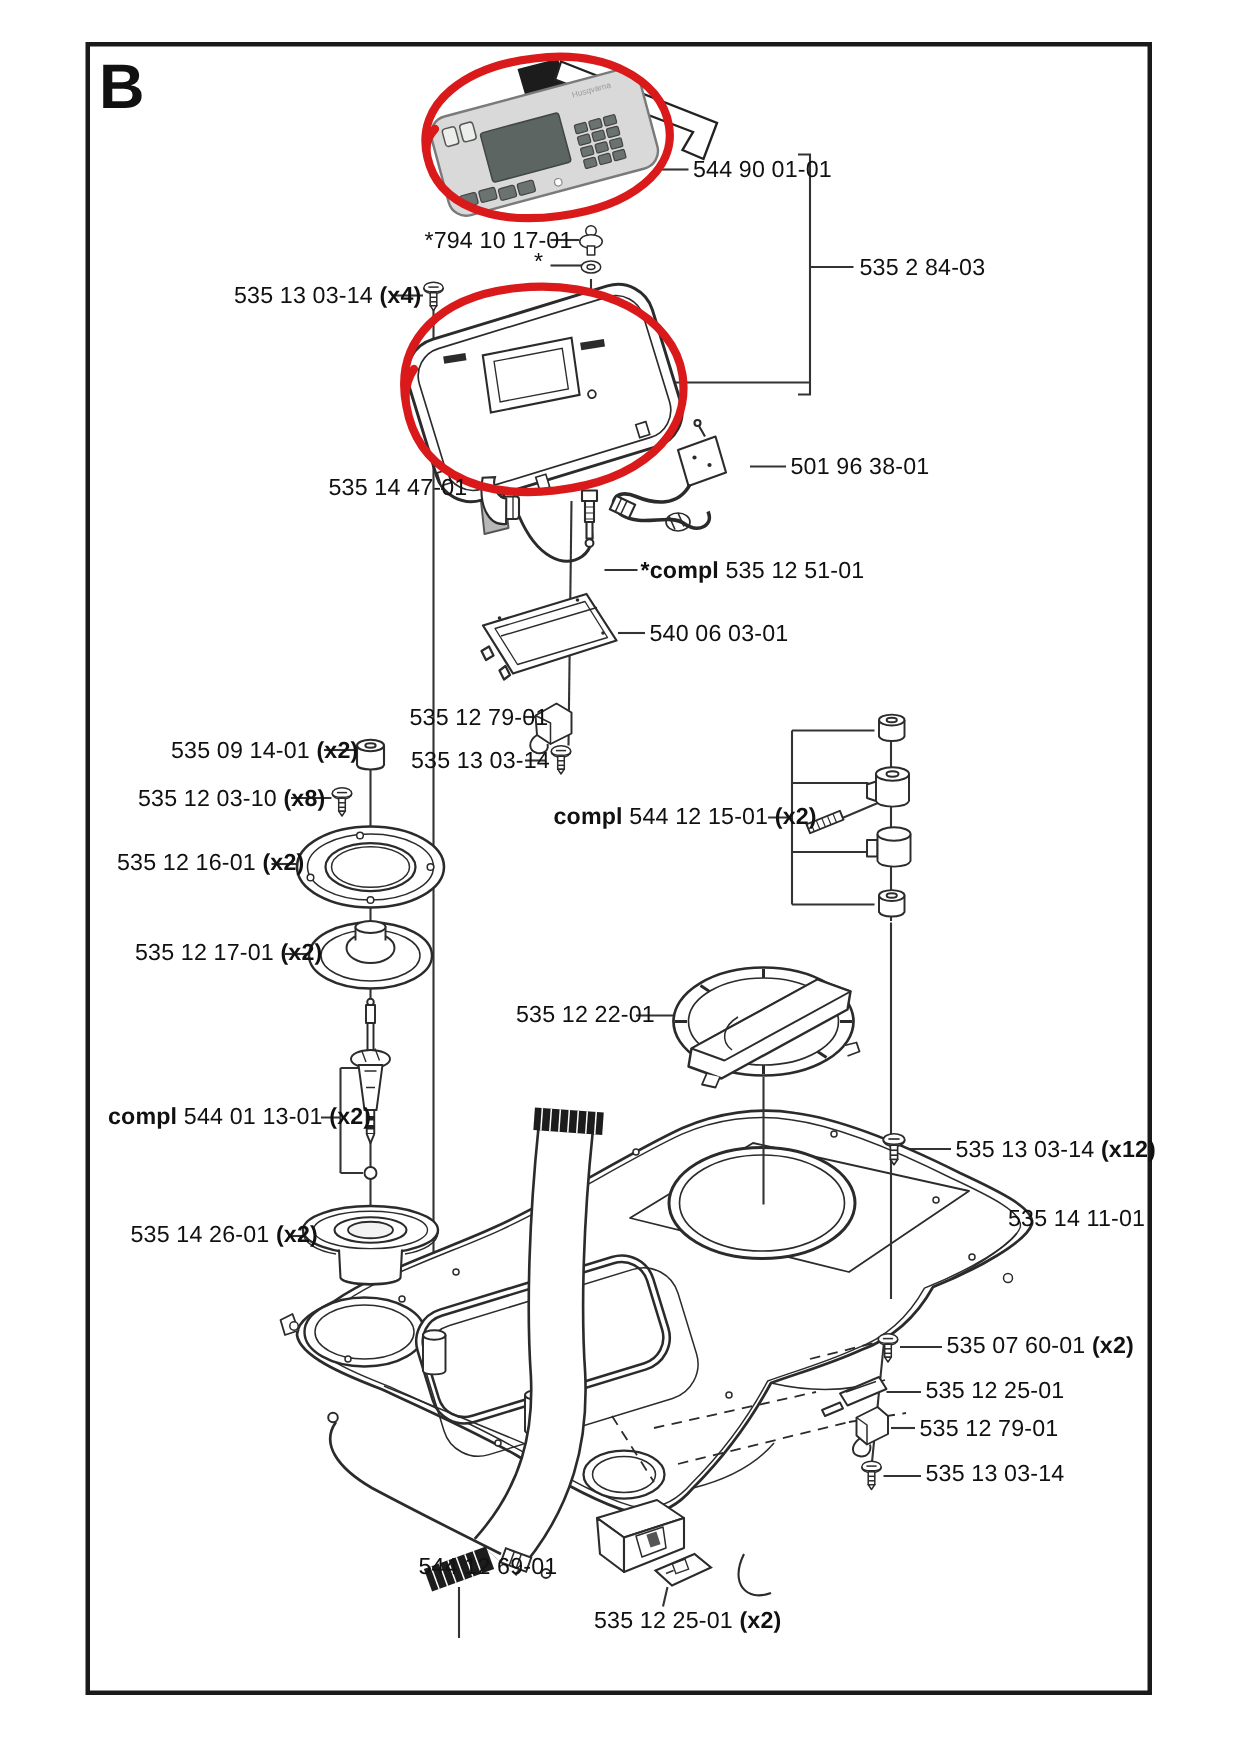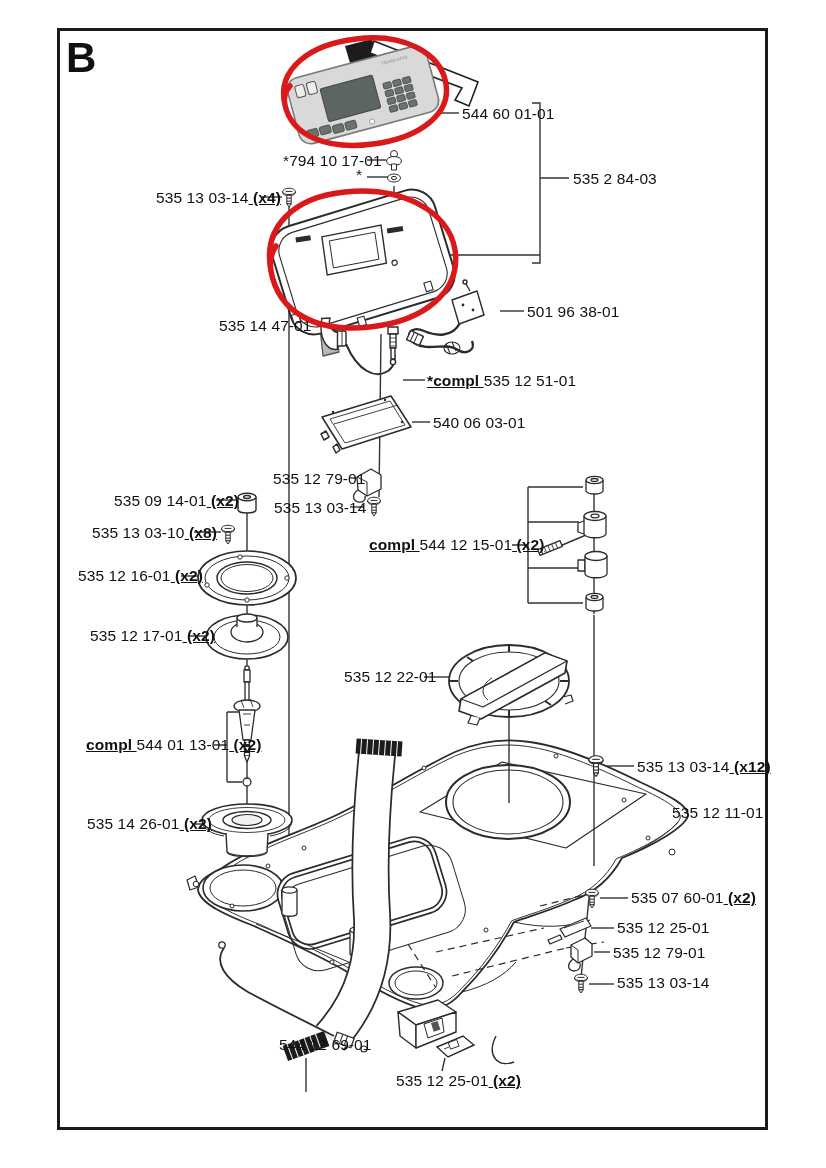--- a/index.html
+++ b/index.html
@@ -2,21 +2,21 @@
 <html><head>
 <meta charset="utf-8">
 <style>
   html,body{margin:0;padding:0;background:#fff;}
   .page{position:relative;width:826px;height:1168px;background:#fff;overflow:hidden;
         font-family:"Liberation Sans",sans-serif;}
   .frame{position:absolute;left:57px;top:28px;width:705px;height:1096px;border:3px solid #1a1a1a;}
   .letterB{position:absolute;left:66px;top:34px;font-size:42px;font-weight:bold;color:#111;}
   .art{position:absolute;left:0;top:0;}
   .lbl{position:absolute;font-size:15.5px;color:#111;white-space:pre;letter-spacing:.1px;}
-  .lbl .b{font-weight:bold;text-decoration:underline;}
+  .lbl .b{font-weight:bold;}
 </style>
 </head>
 <body>
 
 <div class="page">
   <div class="frame"></div>
   <div class="letterB">B</div>
 
   <svg class="art" width="826" height="1168" viewBox="0 0 826 1168">
     <defs>
@@ -378,40 +378,40 @@
       <rect x="52" y="38" width="7" height="9" fill="#fff" stroke-width="1.1"></rect>
       <path d="M-56,42 C-64,58 -62,74 -50,76 L-45,60 C-50,58 -52,50 -48,44 Z" fill="#fff" stroke-width="1.4"></path>
     </g>
 
     <g fill="none" stroke="#d9191a" stroke-width="5.5" stroke-linecap="round">
       <path d="M285,105 C276,68 312,44 356,39 C402,33 441,52 446,84 C451,113 421,138 373,144 C329,150 292,137 285,105 C283,96 286,90 290,86"></path>
       <path d="M271,271 C262,226 295,197 345,192 C401,186 449,211 455,250 C461,291 425,321 370,327 C314,333 278,311 271,271 C269,260 272,252 276,246"></path>
     </g>
   </svg>
 
-  <div class="lbl" style="left:462px;top:105px"><span class="b"></span><span>544 60 01-01</span><span class="b"></span></div>
+  <div class="lbl" style="left:462px;top:105px"><span class="b"></span><span>544 90 01-01</span><span class="b"></span></div>
   <div class="lbl" style="left:283px;top:152px"><span>*794 10 17-01</span></div>
   <div class="lbl" style="left:356px;top:166px"><span>*</span></div>
   <div class="lbl" style="left:156px;top:189px"><span>535 13 03-14</span><span class="b"> (x4)</span></div>
   <div class="lbl" style="left:573px;top:170px"><span>535 2 84-03</span></div>
   <div class="lbl" style="left:527px;top:303px"><span>501 96 38-01</span></div>
   <div class="lbl" style="left:219px;top:317px"><span>535 14 47-01</span></div>
   <div class="lbl" style="left:427px;top:372px"><span class="b">*compl </span><span>535 12 51-01</span></div>
   <div class="lbl" style="left:433px;top:414px"><span>540 06 03-01</span></div>
   <div class="lbl" style="left:273px;top:470px"><span>535 12 79-01</span></div>
   <div class="lbl" style="left:274px;top:499px"><span>535 13 03-14</span></div>
   <div class="lbl" style="left:114px;top:492px"><span>535 09 14-01</span><span class="b"> (x2)</span></div>
-  <div class="lbl" style="left:92px;top:524px"><span>535 13 03-10</span><span class="b"> (x8)</span></div>
+  <div class="lbl" style="left:92px;top:524px"><span>535 12 03-10</span><span class="b"> (x8)</span></div>
   <div class="lbl" style="left:78px;top:567px"><span>535 12 16-01</span><span class="b"> (x2)</span></div>
   <div class="lbl" style="left:90px;top:627px"><span>535 12 17-01</span><span class="b"> (x2)</span></div>
   <div class="lbl" style="left:369px;top:536px"><span class="b">compl </span><span>544 12 15-01</span><span class="b"> (x2)</span></div>
   <div class="lbl" style="left:344px;top:668px"><span>535 12 22-01</span></div>
-  <div class="lbl" style="left:86px;top:736px"><span class="b">compl </span><span>544 01 13-01</span><span class="b"> (x2)</span></div>
+  <div class="lbl" style="left:72px;top:736px"><span class="b">compl </span><span>544 01 13-01</span><span class="b"> (x2)</span></div>
   <div class="lbl" style="left:87px;top:815px"><span>535 14 26-01</span><span class="b"> (x2)</span></div>
   <div class="lbl" style="left:637px;top:758px"><span>535 13 03-14</span><span class="b"> (x12)</span></div>
-  <div class="lbl" style="left:672px;top:804px"><span>535 12 11-01</span></div>
+  <div class="lbl" style="left:672px;top:804px"><span>535 14 11-01</span></div>
   <div class="lbl" style="left:631px;top:889px"><span>535 07 60-01</span><span class="b"> (x2)</span></div>
   <div class="lbl" style="left:617px;top:919px"><span>535 12 25-01</span></div>
   <div class="lbl" style="left:613px;top:944px"><span>535 12 79-01</span></div>
   <div class="lbl" style="left:617px;top:974px"><span>535 13 03-14</span></div>
   <div class="lbl" style="left:396px;top:1072px"><span>535 12 25-01</span><span class="b"> (x2)</span></div>
   <div class="lbl" style="left:279px;top:1036px"><span>544 12 69-01</span></div>
 </div>
 
 </body></html>

